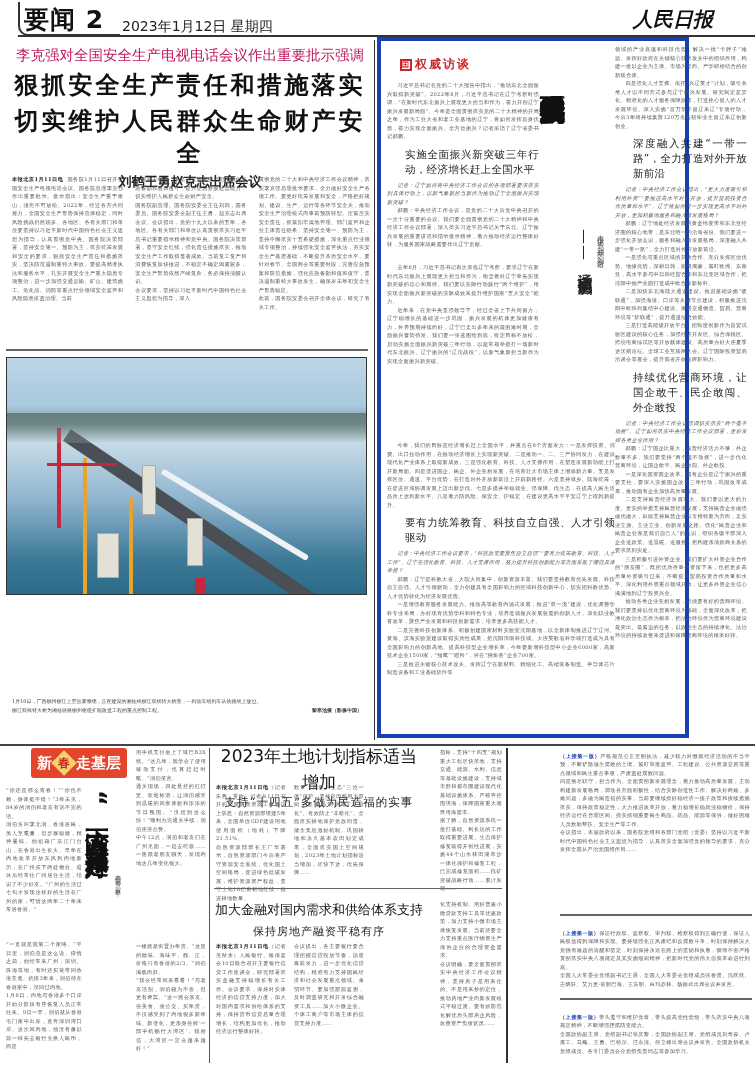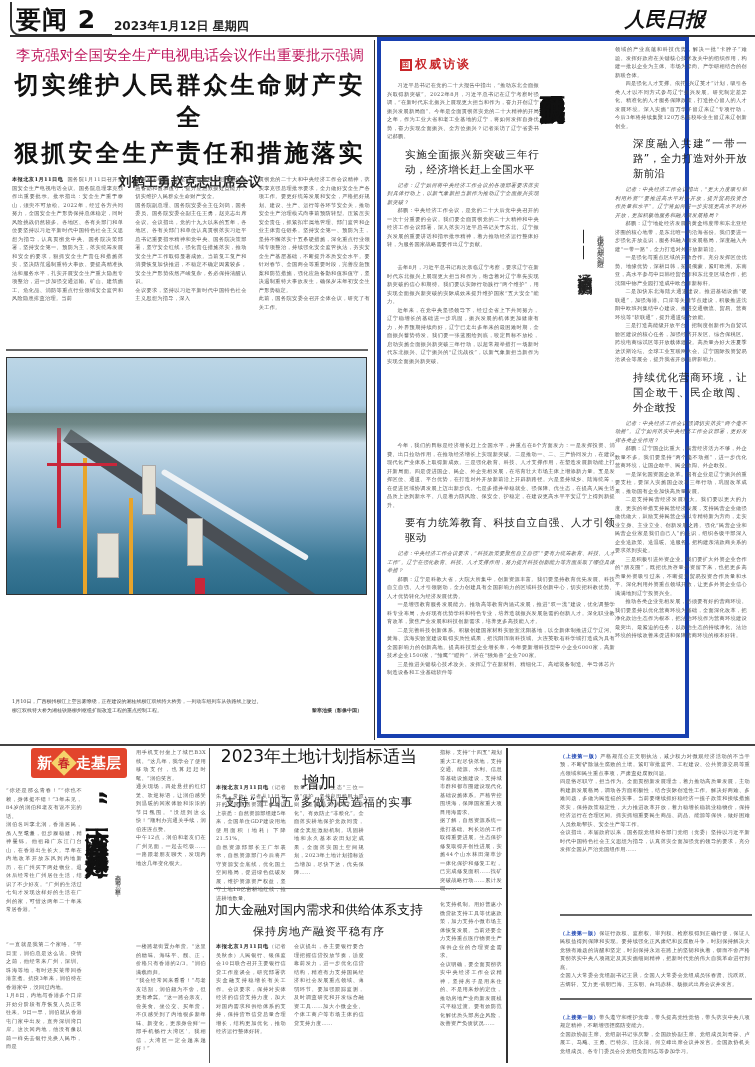--- a/index.html
+++ b/index.html
@@ -1,20 +1,20 @@
 <!DOCTYPE html>
 <html><head>
 <meta charset="utf-8">
 <style>
 *{box-sizing:border-box;margin:0;padding:0}
 body{width:755px;height:1067px;background:#fff;font-family:"DejaVu Serif",serif;color:#333;position:relative;overflow:hidden}
-.hdr{position:absolute;left:4px;top:0;width:711px;height:36px}
+.hdr{position:absolute;left:12px;top:0;width:711px;height:36px}
 .hdr-box{position:absolute;left:6px;top:2px;width:102px;height:34px;border:2px solid #333;border-right:none;border-top:none;border-radius:0 0 0 10px}
 .hdr-sec{position:absolute;left:12px;top:3px;font-family:"DejaVu Sans",sans-serif;font-weight:bold;font-size:25px;color:#111;letter-spacing:1px}
-.hdr-date{position:absolute;left:110px;top:18px;font-family:"DejaVu Sans",sans-serif;font-size:12px;font-weight:bold;color:#222}
+.hdr-date{position:absolute;left:110px;top:18px;font-family:"DejaVu Sans",sans-serif;font-size:14px;font-weight:normal;color:#222}
 .hdr-logo{position:absolute;right:10px;top:6px;font-family:"DejaVu Serif",serif;font-size:20px;font-style:italic;font-weight:bold;color:#111}
 .hdr-rule{position:absolute;left:6px;top:35px;width:749px;height:2px;background:#333}
 .t{font-size:5.2px;line-height:8.5px;color:#555;text-align:justify;letter-spacing:0.3px}
 .t p{text-indent:2em}
 .lead{position:absolute;left:10px;top:46px;width:360px;text-align:center}
 .lead .kicker{font-size:14.5px;color:#be185d;font-weight:normal}
 .lead .h1{font-family:"DejaVu Sans",sans-serif;font-weight:bold;font-size:24px;color:#111;letter-spacing:3px;margin-top:4px;line-height:32px}
 .lead .sub{font-size:13px;color:#222;font-weight:bold;margin-top:4px}
 .lead-cols{position:absolute;left:12px;top:175px;width:358px;display:flex;gap:12px}
 .lead-cols .col{flex:1}
@@ -59,22 +59,22 @@
 <div class="hdr">
   <div class="hdr-box"></div>
   <div class="hdr-sec"><span>要闻</span>&nbsp;<span>2</span></div>
   <div class="hdr-date">2023年1月12日  星期四</div>
   <div class="hdr-logo">人民日报</div>
   <div class="hdr-rule"></div>
 </div>
 
 <div class="lead">
   <div class="kicker">李克强对全国安全生产电视电话会议作出重要批示强调</div>
+  <div class="h1">狠抓安全生产责任和措施落实</div>
   <div class="h1">切实维护人民群众生命财产安全</div>
-  <div class="h1">狠抓安全生产责任和措施落实</div>
   <div class="sub">刘鹤王勇赵克志出席会议</div>
 </div>
 <div class="lead-cols t">
   <div class="col"><b style="color:#222">本报北京1月11日电</b>&nbsp;&nbsp;<span>国务院1月11日召开全国安全生产电视电话会议。国务院总理李克强作出重要批示。批示指出：安全生产重于泰山，须臾不可放松。2022年，经过各方共同努力，全国安全生产形势保持总体稳定，同时风险挑战仍然较多。各地区、各有关部门和单位要坚持以习近平新时代中国特色社会主义思想为指导，认真贯彻党中央、国务院决策部署，坚持安全第一、预防为主，落实统筹发展和安全的要求，狠抓安全生产责任和措施落实，坚决防范遏制重特大事故。要提高精准执法和服务水平，扎实开展安全生产重大隐患专项整治，进一步加强交通运输、矿山、建筑施工、危化品、消防等重点行业领域安全监管和风险隐患排查治理。当前</span></div>
   <div class="col" style="white-space:pre-line">正值岁末年初，要坚决克服麻痹思想，强化应急备勤和值班值守，提升应急救援处置能力，切实维护人民群众生命财产安全。
 国务院副总理、国务院安委会主任刘鹤，国务委员、国务院安委会副主任王勇，赵克志出席会议。会议指出，党的十九大以来的五年，各地区、各有关部门和单位认真贯彻落实习近平总书记重要指示精神和党中央、国务院决策部署，坚守安全红线，强化责任措施落实，推动安全生产工作取得显著成效。当前复工复产和消费恢复加快推进，不稳定不确定因素较多，安全生产形势依然严峻复杂，务必保持清醒认识。
 会议要求，坚持以习近平新时代中国特色社会主义思想为指导，深入</div>
   <div class="col" style="white-space:pre-line">贯彻党的二十大和中央经济工作会议精神，落实李克强总理批示要求，全力做好安全生产各项工作。要更好统筹发展和安全，严格把好规划、建设、生产、运行等各环节安全关，推动安全生产治理模式向事前预防转型。压紧压实安全责任，抓紧扣牢属地管理、部门监管和企业主体责任链条。坚持安全第一、预防为主，坚持不懈落实十五条硬措施，深化重点行业领域专项整治，持续强化安全监管执法，夯实安全生产基层基础，不断提升本质安全水平。要针对春节、全国两会等重要时段，完善应急预案和防范措施，强化应急备勤和值班值守，坚决遏制重特大事故发生，确保岁末年初安全生产形势稳定。
 此前，国务院安委会召开全体会议，研究了有关工作。</div>
 </div>

